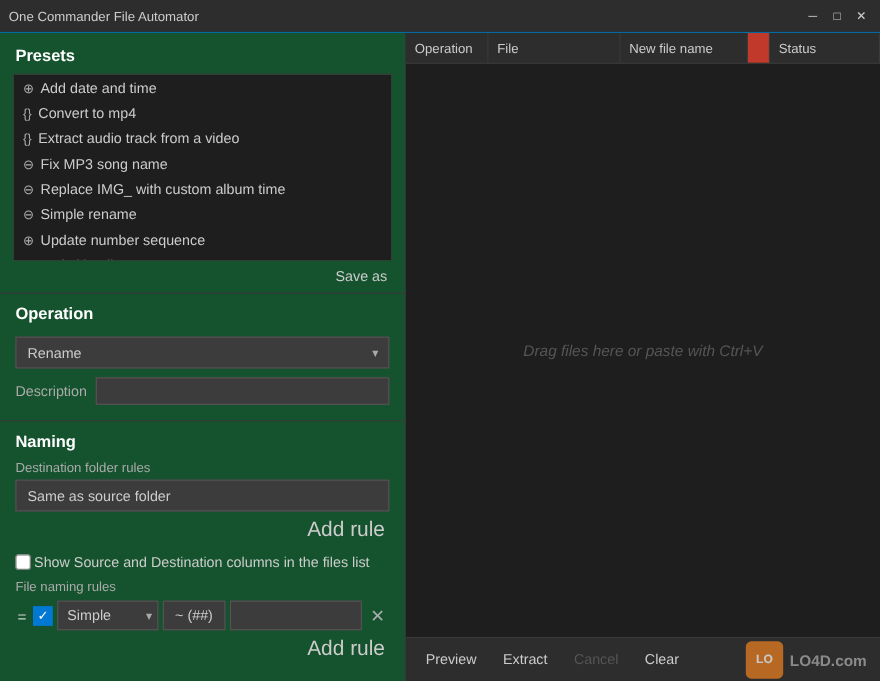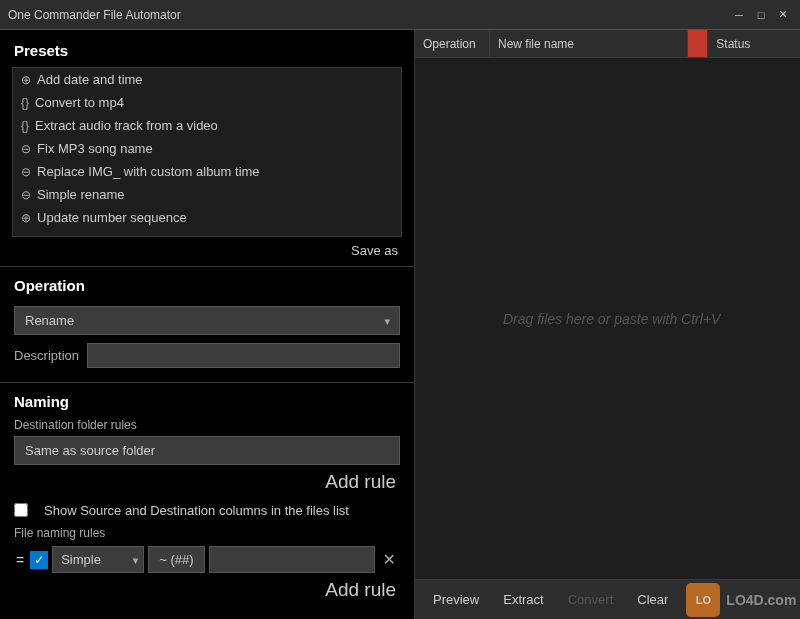--- a/index.html
+++ b/index.html
@@ -49,22 +49,22 @@
 
     
     .main-container {
       display: flex;
       flex: 1;
       overflow: hidden;
     }
 
     
     .left-panel {
-      width: 415px;
-      background: #000000;
+      width: 369px;
+      background: #14532d;
       display: flex;
       flex-direction: column;
       border-right: 1px solid #3a3a3a;
       flex-shrink: 0;
       overflow-y: auto;
       padding-bottom: 8px;
     }
 
     .section-title {
       font-size: 15px;
@@ -200,21 +200,22 @@
       background: transparent;
       border: none;
       color: #cccccc;
       cursor: pointer;
       font-size: 19px;
       padding: 2px 4px;
     }
 
     .checkbox-row {
       display: flex;
-      gap: 16px;
+      align-items: center;
+      gap: 3px;
       margin: 8px 0;
     }
     .checkbox-row input[type="checkbox"] {
       width: 14px;
       height: 14px;
       cursor: pointer;
     }
     .checkbox-label {
       font-size: 13px;
       color: #cccccc;
@@ -474,38 +475,41 @@
 
   </div>
 
   <div class="right-panel-wrapper">
     <div class="right-panel">
 
       <div class="table-header">
         <div class="th th-operation">
           <span>Operation</span>
         </div>
+        <div class="th th-file">
+          <span>File</span>
+        </div>
         <div class="th th-new-file">
           <span>New file name</span>
         </div>
         <div class="th th-dot"></div>
         <div class="th th-status">
           <span>Status</span>
         </div>
       </div>
 
       <div class="drop-area">
         <span>Drag files here or paste with Ctrl+V</span>
       </div>
     </div>
 
     <div class="bottom-bar">
       <button class="bottom-btn">Preview</button>
       <button class="bottom-btn">Extract</button>
-      <button class="bottom-btn disabled">Convert</button>
+      <button class="bottom-btn disabled">Cancel</button>
       <button class="bottom-btn">Clear</button>
 
       <div style="margin-left:auto; display:flex; align-items:center; gap:6px; opacity:0.75;">
         <div style="width:34px;height:34px;background:#e67e22;border-radius:5px;display:flex;align-items:center;justify-content:center;color:white;font-weight:bold;font-size:11px;">LO</div>
         <span style="color:#aaa;font-size:14px;font-weight:bold;">LO4D.com</span>
       </div>
     </div>
   </div>
 
 </div>

